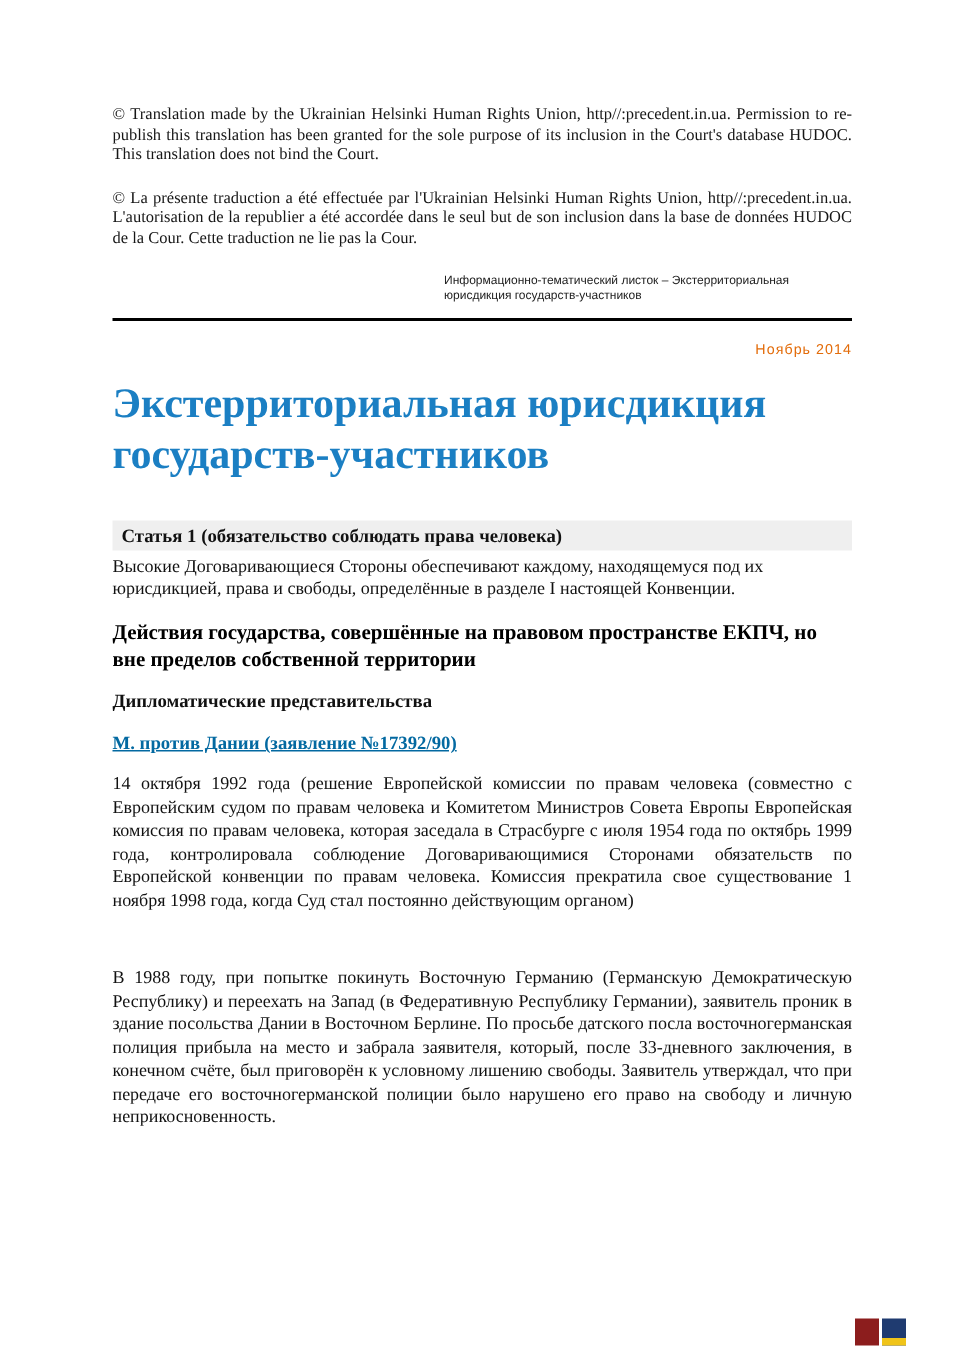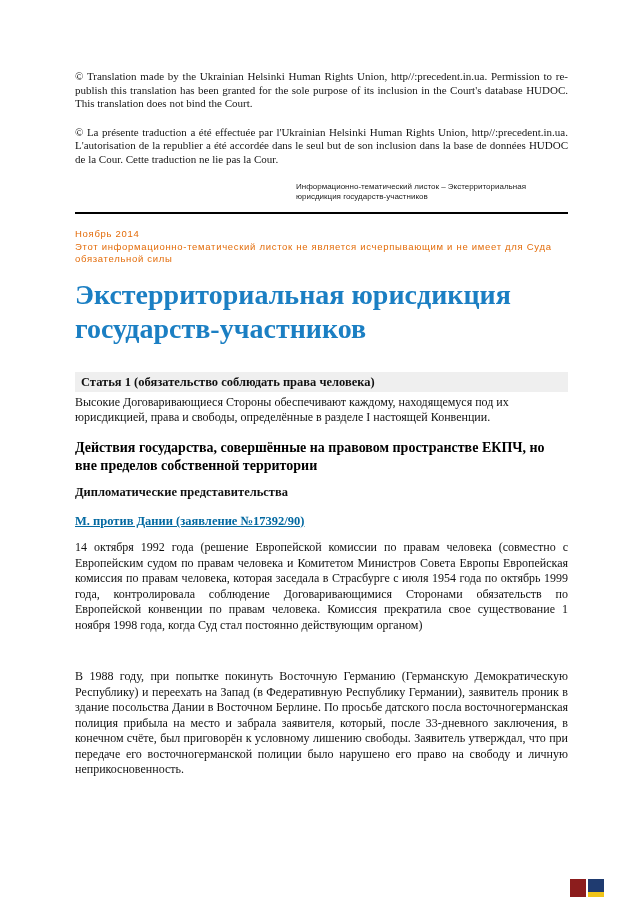--- a/index.html
+++ b/index.html
@@ -35,21 +35,21 @@
     border: none;
     border-top: 2px solid #000000;
     margin: 8px 0 14px 0;
   }
   .orange-block {
     font-family: "Liberation Sans", sans-serif;
     color: #E36C0A;
     font-size: 9.5px;
     line-height: 11.5px;
     letter-spacing: 0.7px;
-    text-align: left;
+    text-align: right;
     margin: 0 0 14px 0;
   }
   .orange-block .date-line { margin-bottom: 2px; }
   .page-title {
     color: #1B7FC3;
     font-size: 28px;
     line-height: 34px;
     font-weight: bold;
     margin: 14px 0 26px 0;
   }
@@ -129,21 +129,20 @@
 
   <p class="copyright">© Translation made by the Ukrainian Helsinki Human Rights Union, http//:precedent.in.ua. Permission to re-publish this translation has been granted for the sole purpose of its inclusion in the Court's database HUDOC. This translation does not bind the Court.</p>
   <p class="copyright">© La présente traduction a été effectuée par l'Ukrainian Helsinki Human Rights Union, http//:precedent.in.ua. L'autorisation de la republier a été accordée dans le seul but de son inclusion dans la base de données HUDOC de la Cour. Cette traduction ne lie pas la Cour.</p>
 
   <div class="header-note">Информационно-тематический листок – Экстерриториальная юрисдикция государств-участников</div>
 
   <hr class="divider">
 
   <div class="orange-block">
     <div class="date-line">Ноябрь 2014</div>
-    <div>Этот информационно-тематический листок не является исчерпывающим и не имеет для Суда обязательной силы</div>
   </div>
 
   <h1 class="page-title">Экстерриториальная юрисдикция государств-участников</h1>
 
   <div class="article-heading">Статья 1 (обязательство соблюдать права человека)</div>
   <div class="article-text">Высокие Договаривающиеся Стороны обеспечивают каждому, находящемуся под их юрисдикцией, права и свободы, определённые в разделе I настоящей Конвенции.</div>
 
   <h2 class="section-heading">Действия государства, совершённые на правовом пространстве ЕКПЧ, но вне пределов собственной территории</h2>
 
   <div class="subsection-heading">Дипломатические представительства</div>

